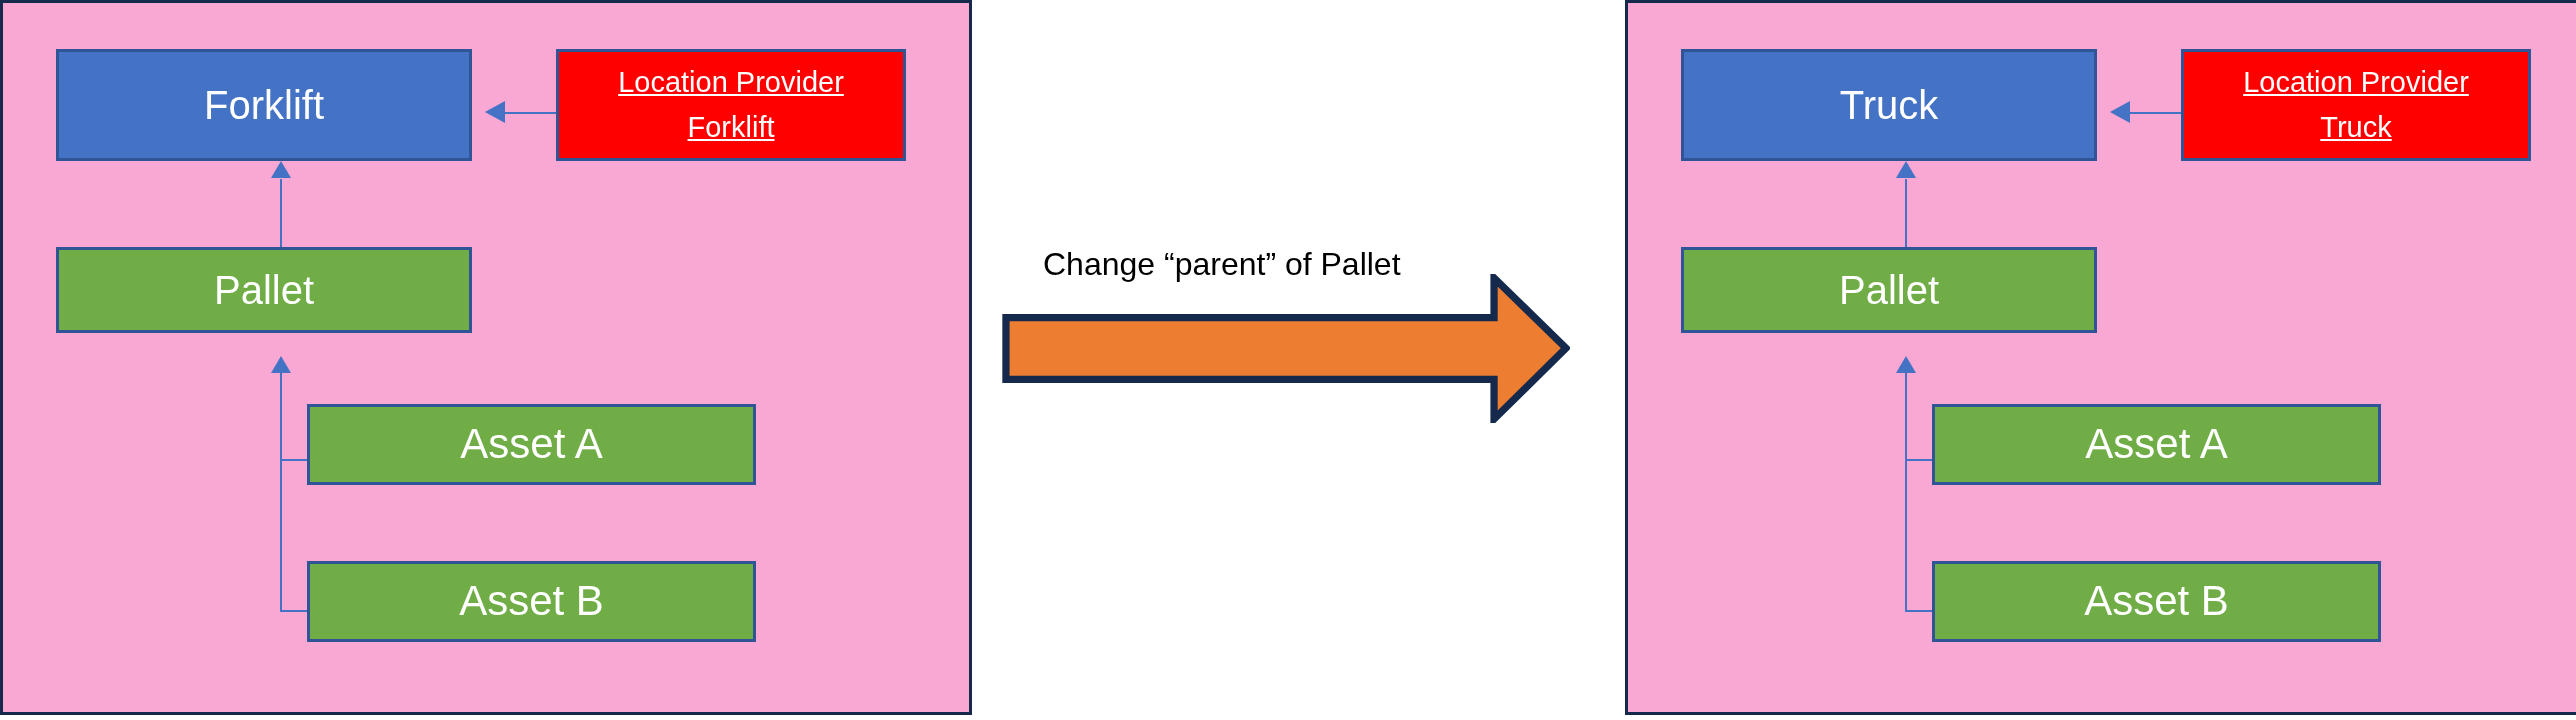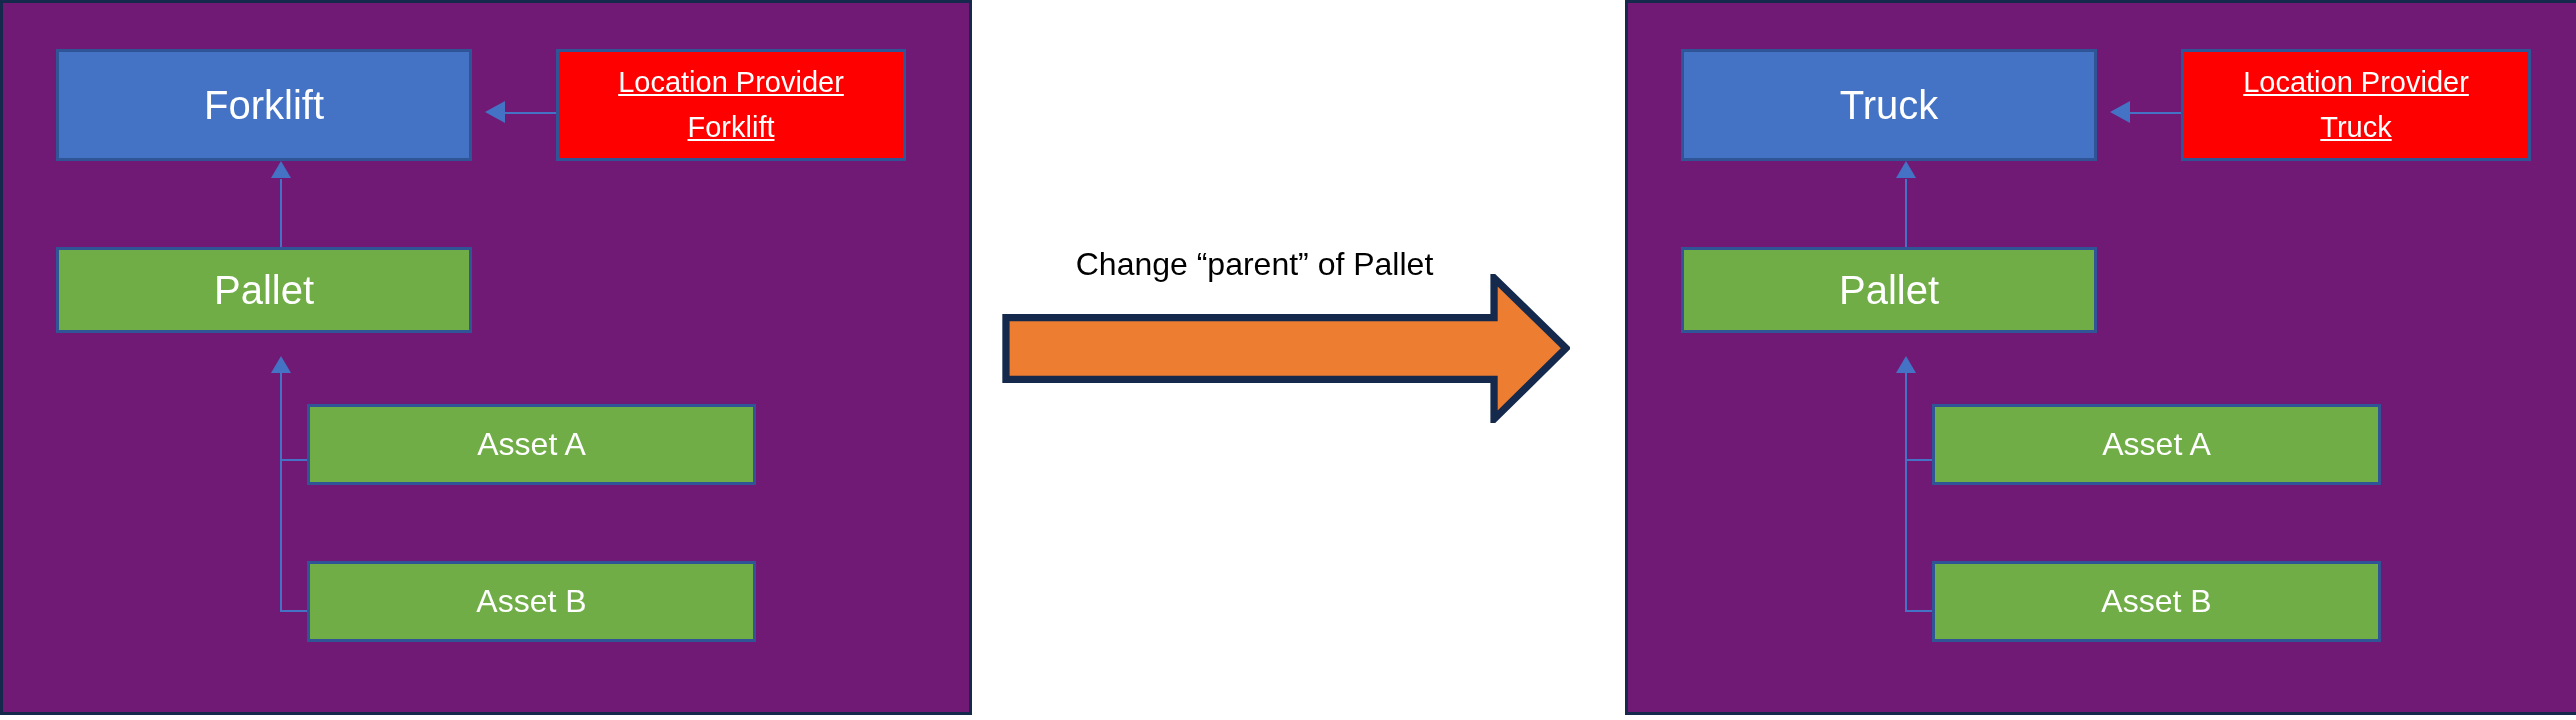--- a/index.html
+++ b/index.html
@@ -13,21 +13,21 @@
     position: relative;
     font-family: "Liberation Sans", sans-serif;
     overflow: hidden;
   }
 
   
   .panel {
     position: absolute;
     top: 0;
     height: 715px;
-    background: #701a75;
+    background: #f9a8d4;
     border: 3.3px solid #14294B;
     box-sizing: border-box;
   }
   #panel-before { left: 0px;    width: 972px; }
   #panel-after  { left: 1625px; width: 979px; }
 
   
   .node {
     position: absolute;
     box-sizing: border-box;
@@ -42,21 +42,21 @@
     user-select: none;
   }
   .node-blue  { background: #4472C4; }
   .node-green { background: #70AD47; }
   .node-red   { background: #FF0000; border-color: #2F5596; text-decoration: underline; }
 
   .node-label { display: block; width: 100%; }
 
   
   .size-lg   { font-size: 40px; font-weight: 400; }
-  .size-md   { font-size: 32px; font-weight: 400; }
+  .size-md   { font-size: 42px; font-weight: 400; }
   .size-red  { font-size: 29px; font-weight: 400; line-height: 1.55; }
 
   
   .conn-v {
     position: absolute;
     width: 2px;
     background: #4472C4;
     z-index: 3;
   }
   .conn-h {
@@ -91,21 +91,20 @@
     top: 274px;
     width: 568px;
     height: 149px;
     z-index: 5;
   }
   #transition-caption {
     position: absolute;
     left: 1043px;
     top: 246px;
     width: 423px;
-    text-align: center;
     font-size: 32px;
     color: #000000;
     z-index: 6;
     white-space: nowrap;
   }
 </style>
 </head>
 <body>
 
 <div class="panel" id="panel-before">

